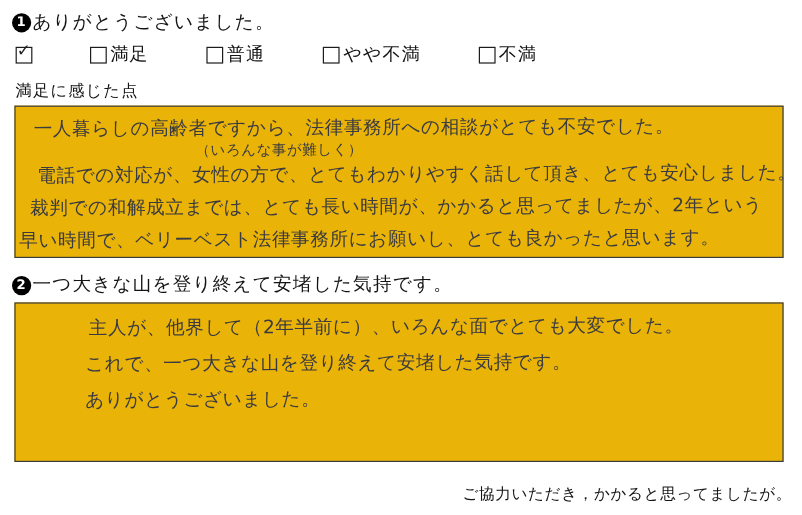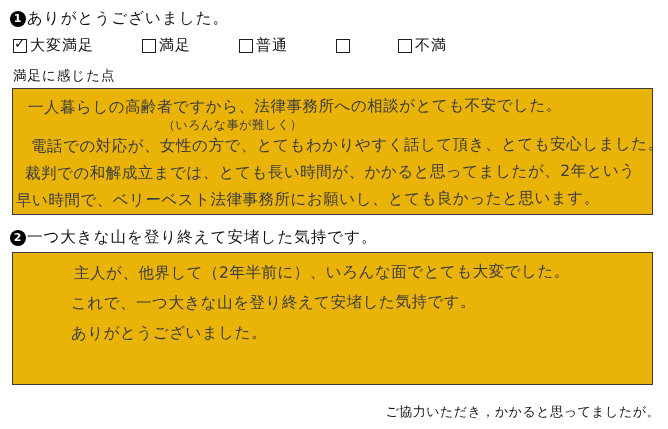--- a/index.html
+++ b/index.html
@@ -83,38 +83,38 @@
   <div class="q-title q1-title">
     <span class="bullet">1</span>
       <span>ありがとうございました。</span>
   </div>
 
   <div class="options-row">
     <label class="option">
       <span class="checkbox">
           <span class="check">✓</span>
         </span>
-      <span>大変満足</span>
     </label>
     <label class="option">
       <span class="checkbox">
           <span class="check"></span>
         </span>
       <span>満足</span>
     </label>
     <label class="option">
       <span class="checkbox">
           <span class="check"></span>
         </span>
       <span>普通</span>
     </label>
     <label class="option">
       <span class="checkbox">
           <span class="check"></span>
         </span>
+      <span>やや不満</span>
     </label>
     <label class="option">
       <span class="checkbox">
           <span class="check"></span>
         </span>
       <span>不満</span>
     </label>
   </div>
 
   <div class="box-label">満足に感じた点</div>

